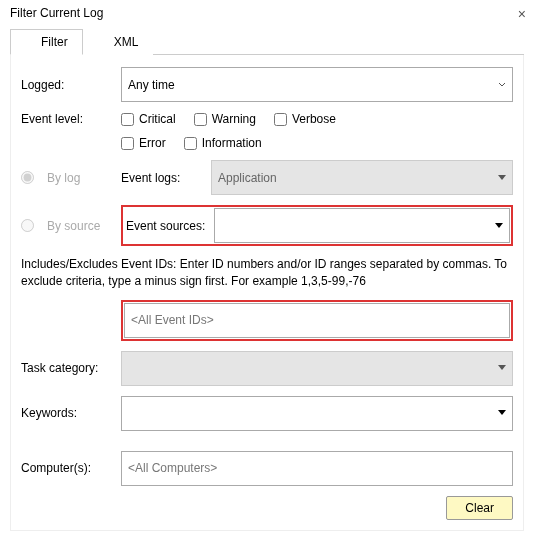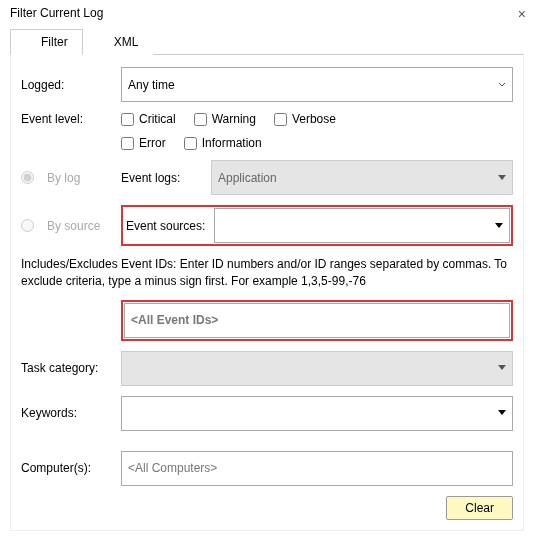--- a/index.html
+++ b/index.html
@@ -21,21 +21,21 @@
 .caret svg { width: 8px; height: 6px; display: block; }
 .checks { display: flex; gap: 18px; flex-wrap: wrap; }
 .check { display: flex; align-items: center; gap: 5px; }
 .check input { margin: 0; }
 .radio-row { display: flex; align-items: center; margin-bottom: 10px; }
 .radio-label { width: 100px; display: flex; align-items: center; gap: 13px; flex-shrink: 0; color: #aaa; }
 .radio-label input { margin: 0; }
 .sublabel { width: 90px; flex-shrink: 0; }
 .help { color: #000; margin: 8px 0 10px 0; line-height: 1.4; }
 .hl { border: 2px solid #d33; padding: 1px; display: flex; flex: 1; }
-.hl .combo, .hl .input { border-color: #aaa; font-weight: bold; }
+.hl .combo, .hl .input { border-color: #aaa; }
 .clear-row { display: flex; justify-content: flex-end; margin-top: 6px; }
 .btn { border: 1px solid #999; background: #fef9c3; padding: 4px 18px; border-radius: 2px; cursor: pointer; }
 .dialog-buttons { display: flex; gap: 8px; padding: 14px 10px 0 10px; }
 .btn.primary { border: 1px solid #2b6cd4; color: #000; padding: 4px 26px; }
 .short { width: 22px; }
 </style>
 </head>
 <body>
 
 <div class="titlebar">

